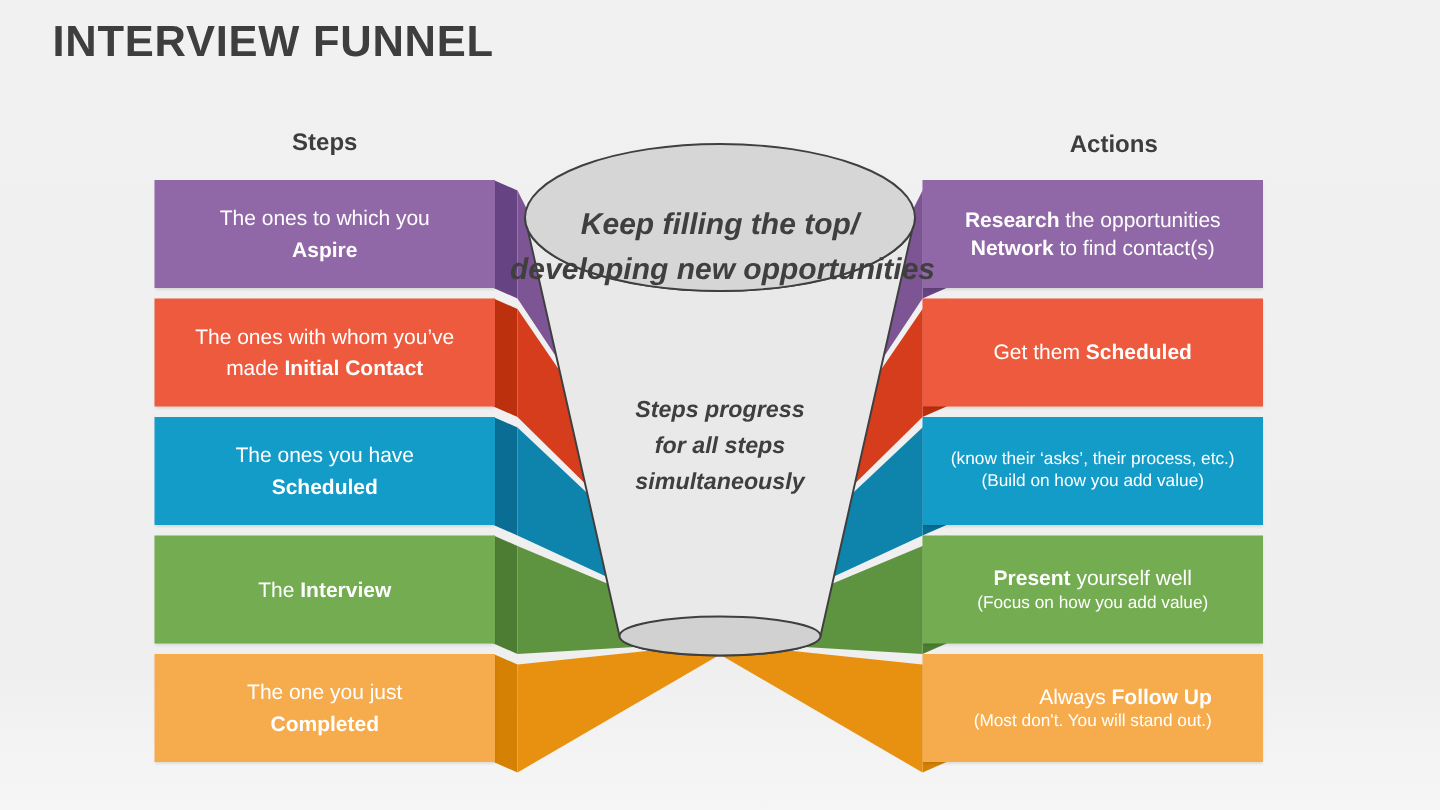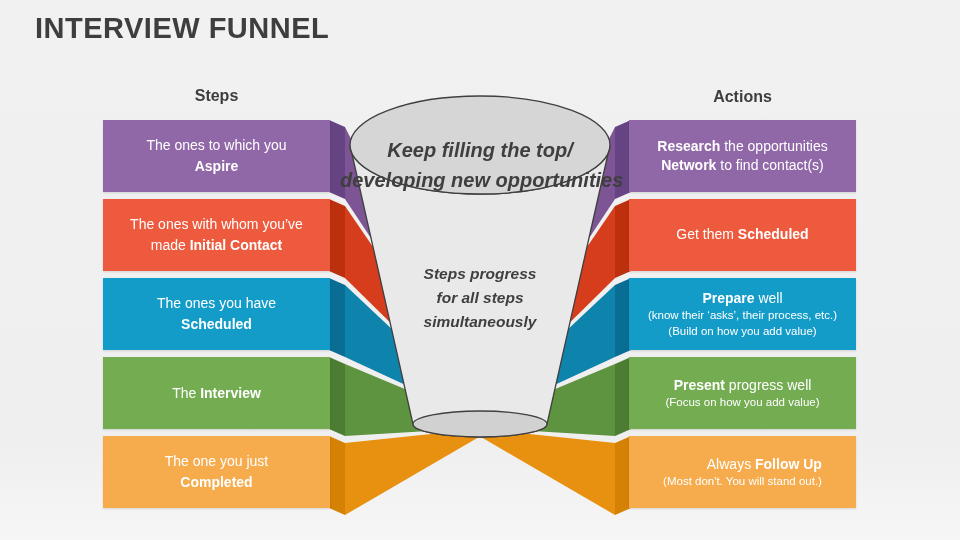--- a/index.html
+++ b/index.html
@@ -19,21 +19,21 @@
   .col-header.left{left:103px;top:87px;}
   .col-header.right{left:629px;top:88px;}
   .bar{
     position:absolute;width:227px;height:72px;
     display:flex;flex-direction:column;align-items:center;justify-content:center;
     color:#fff;text-align:center;font-size:14px;
     box-shadow:0 1px 2px rgba(0,0,0,.12);
     z-index:2;
   }
   .left-bar{left:103px;padding:0 18px;box-sizing:border-box;}
-  .right-bar{left:629px;padding:0 4px;box-sizing:border-box;}
+  .right-bar{left:615px;padding:0 4px;box-sizing:border-box;}
   .bar .tl{line-height:1.5;white-space:nowrap;}
   .right-bar .tl{line-height:1.38;}
   .bar .tl.small{font-size:11.5px;line-height:1.32;}
   .bar .tl .b{font-weight:700;}
   svg.graphic{position:absolute;left:0;top:0;z-index:1;}
   .funnel-text{
     position:absolute;z-index:3;text-align:center;
     font-weight:700;font-style:italic;color:#3F3F3F;
   }
   .funnel-text .tl{white-space:nowrap;}
@@ -117,28 +117,27 @@
         <div class="tl"><span class="b">Network</span><span> to find contact(s)</span></div>
       </div>
   </div>
   <div class="bar right-bar" style="top: 199px; background: rgb(238, 90, 61);">
     <div class="lines">
         <div class="tl"><span>Get them </span><span class="b">Scheduled</span></div>
       </div>
   </div>
   <div class="bar right-bar" style="top: 278px; background: rgb(20, 156, 201);">
     <div class="lines">
-        <div class="tl"><span class="b">Prepare</span><span> well</span></div>
         <div class="tl small"><span>(know their ‘asks’, their process, etc.)</span></div>
         <div class="tl small"><span>(Build on how you add value)</span></div>
       </div>
   </div>
   <div class="bar right-bar" style="top: 357px; background: rgb(116, 172, 82);">
     <div class="lines">
-        <div class="tl"><span class="b">Present</span><span> progress well</span></div>
+        <div class="tl"><span class="b">Present</span><span> yourself well</span></div>
         <div class="tl small"><span>(Focus on how you add value)</span></div>
       </div>
   </div>
   <div class="bar right-bar" style="top: 436px; background: rgb(246, 172, 77); text-align: right;">
     <div class="lines">
         <div class="tl"><span>Always </span><span class="b">Follow Up</span></div>
         <div class="tl small"><span>(Most don't. You will stand out.)</span></div>
       </div>
   </div>
 

